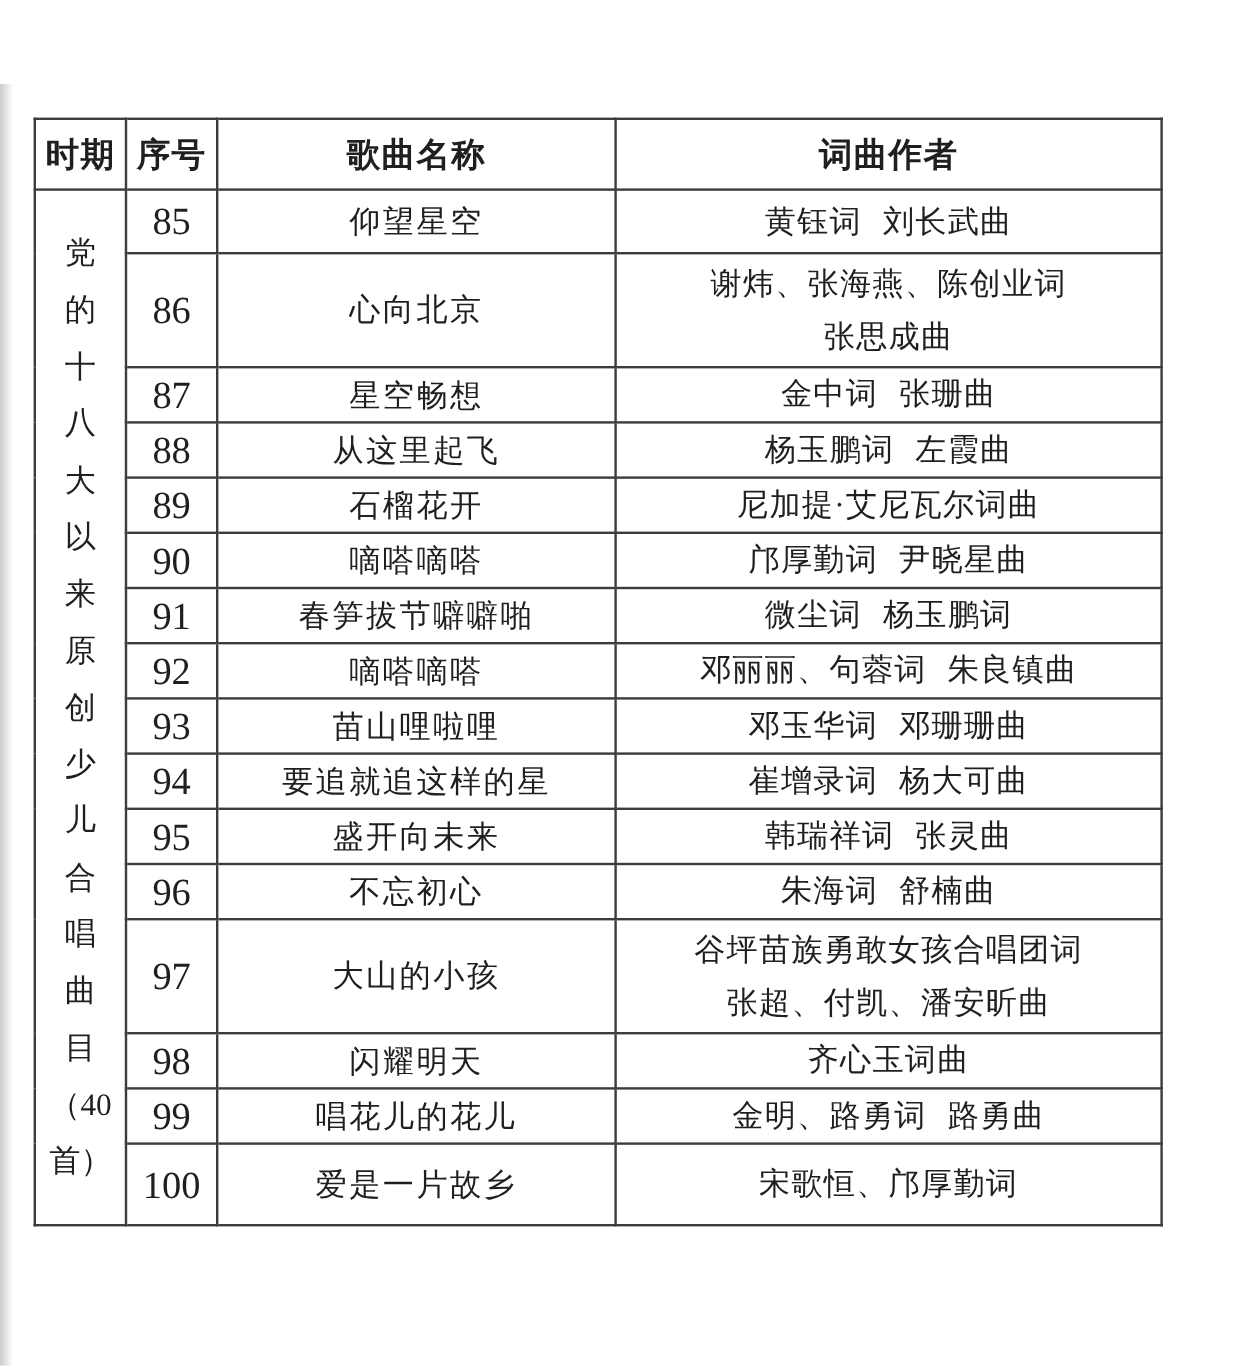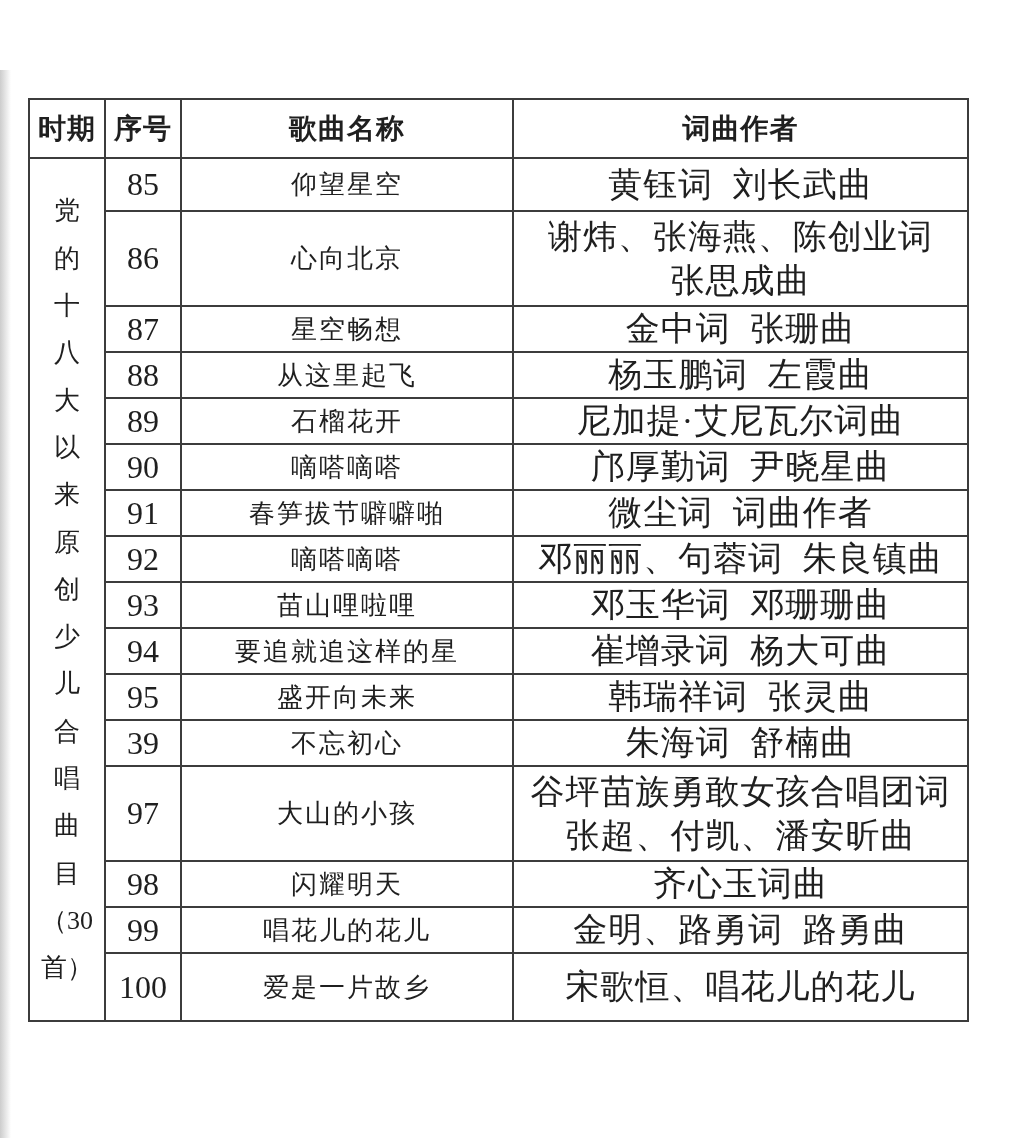--- a/index.html
+++ b/index.html
@@ -53,21 +53,21 @@
 
   td.no-cell{
     font-size:32px;
     font-family:"Liberation Serif","DejaVu Serif",serif;
   }
   td.song-cell{
     font-size:26px;
     letter-spacing:2px;
   }
   td.authors-cell{
-    font-size:34px;
+    font-size:26px;
     letter-spacing:1px;
   }
   td.authors-cell .author-line{
     line-height:44px;
     white-space:nowrap;
   }
   
   td.authors-cell, td.song-cell{word-spacing:10px;}
 
   td.period-cell{
@@ -120,21 +120,21 @@
             <div class="period-char">以</div>
             <div class="period-char">来</div>
             <div class="period-char">原</div>
             <div class="period-char">创</div>
             <div class="period-char">少</div>
             <div class="period-char">儿</div>
             <div class="period-char">合</div>
             <div class="period-char">唱</div>
             <div class="period-char">曲</div>
             <div class="period-char">目</div>
-            <div class="period-char">（30</div>
+            <div class="period-char">（40</div>
             <div class="period-char">首）</div>
           </div>
         </td>
         <td class="no-cell">85</td>
         <td class="song-cell">仰望星空</td>
         <td class="authors-cell">
           <div class="author-line">黄钰词 刘长武曲</div>
         </td>
       </tr>
       <tr class="multiline">
@@ -170,21 +170,21 @@
         <td class="no-cell">90</td>
         <td class="song-cell">嘀嗒嘀嗒</td>
         <td class="authors-cell">
           <div class="author-line">邝厚勤词 尹晓星曲</div>
         </td>
       </tr>
       <tr>
         <td class="no-cell">91</td>
         <td class="song-cell">春笋拔节噼噼啪</td>
         <td class="authors-cell">
-          <div class="author-line">微尘词 词曲作者</div>
+          <div class="author-line">微尘词 杨玉鹏词</div>
         </td>
       </tr>
       <tr>
         <td class="no-cell">92</td>
         <td class="song-cell">嘀嗒嘀嗒</td>
         <td class="authors-cell">
           <div class="author-line">邓丽丽、句蓉词 朱良镇曲</div>
         </td>
       </tr>
       <tr>
@@ -202,21 +202,21 @@
         </td>
       </tr>
       <tr>
         <td class="no-cell">95</td>
         <td class="song-cell">盛开向未来</td>
         <td class="authors-cell">
           <div class="author-line">韩瑞祥词 张灵曲</div>
         </td>
       </tr>
       <tr>
-        <td class="no-cell">39</td>
+        <td class="no-cell">96</td>
         <td class="song-cell">不忘初心</td>
         <td class="authors-cell">
           <div class="author-line">朱海词 舒楠曲</div>
         </td>
       </tr>
       <tr class="multiline">
         <td class="no-cell">97</td>
         <td class="song-cell">大山的小孩</td>
         <td class="authors-cell">
           <div class="author-line">谷坪苗族勇敢女孩合唱团词</div>
@@ -234,17 +234,17 @@
         <td class="no-cell">99</td>
         <td class="song-cell">唱花儿的花儿</td>
         <td class="authors-cell">
           <div class="author-line">金明、路勇词 路勇曲</div>
         </td>
       </tr>
       <tr>
         <td class="no-cell">100</td>
         <td class="song-cell">爱是一片故乡</td>
         <td class="authors-cell">
-          <div class="author-line">宋歌恒、唱花儿的花儿</div>
+          <div class="author-line">宋歌恒、邝厚勤词</div>
         </td>
       </tr>
     </tbody>
 </table>
 
 </body></html>

